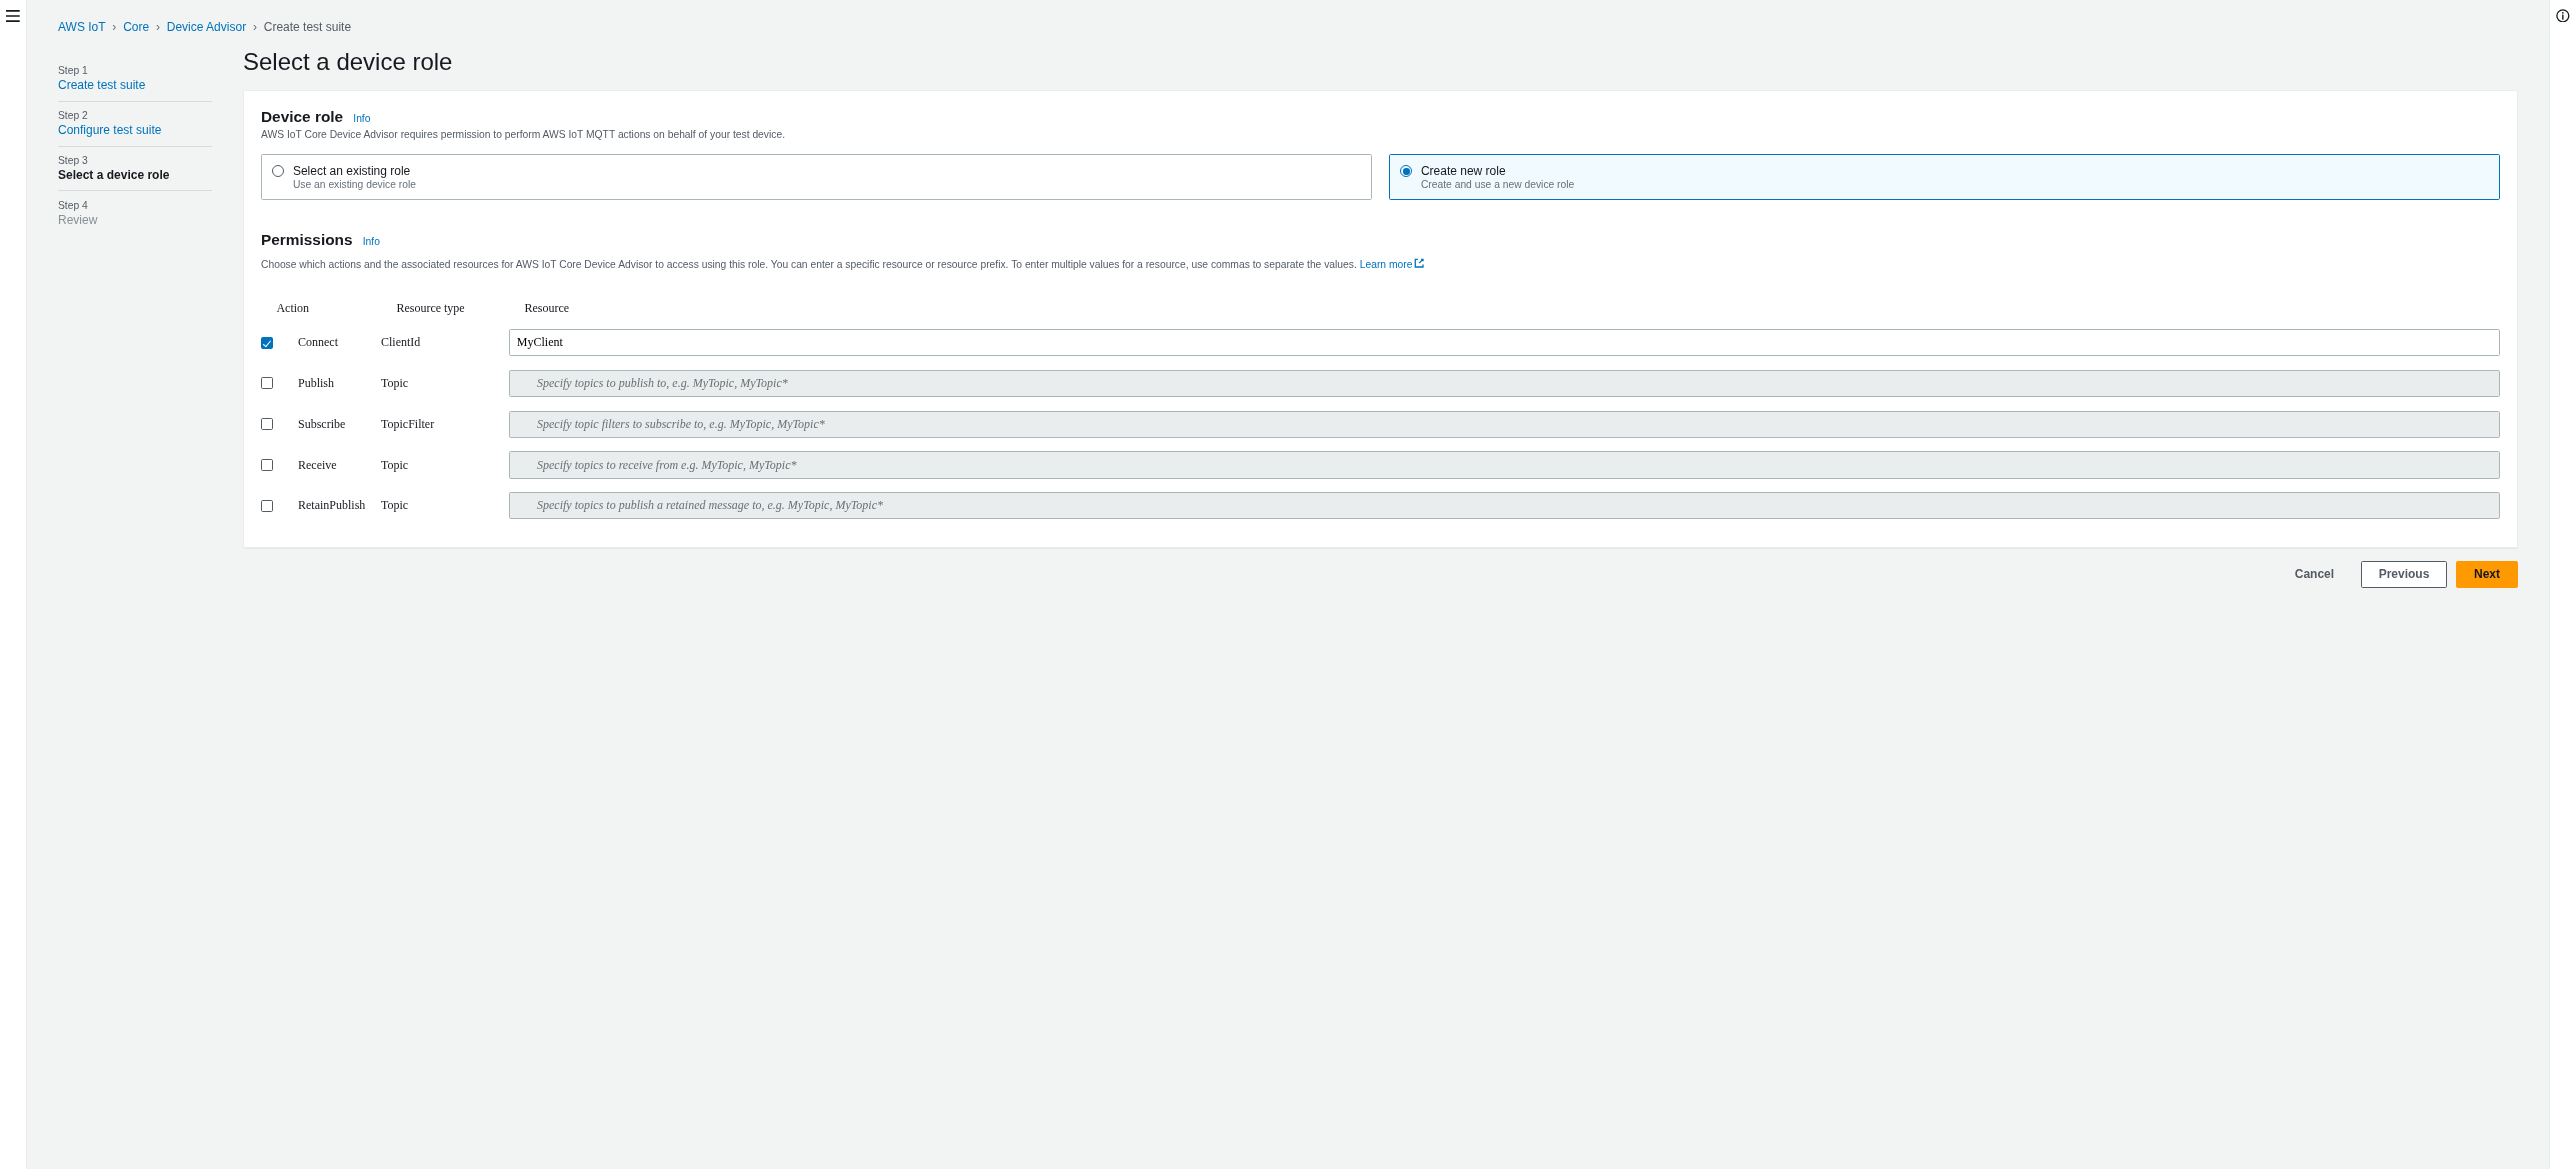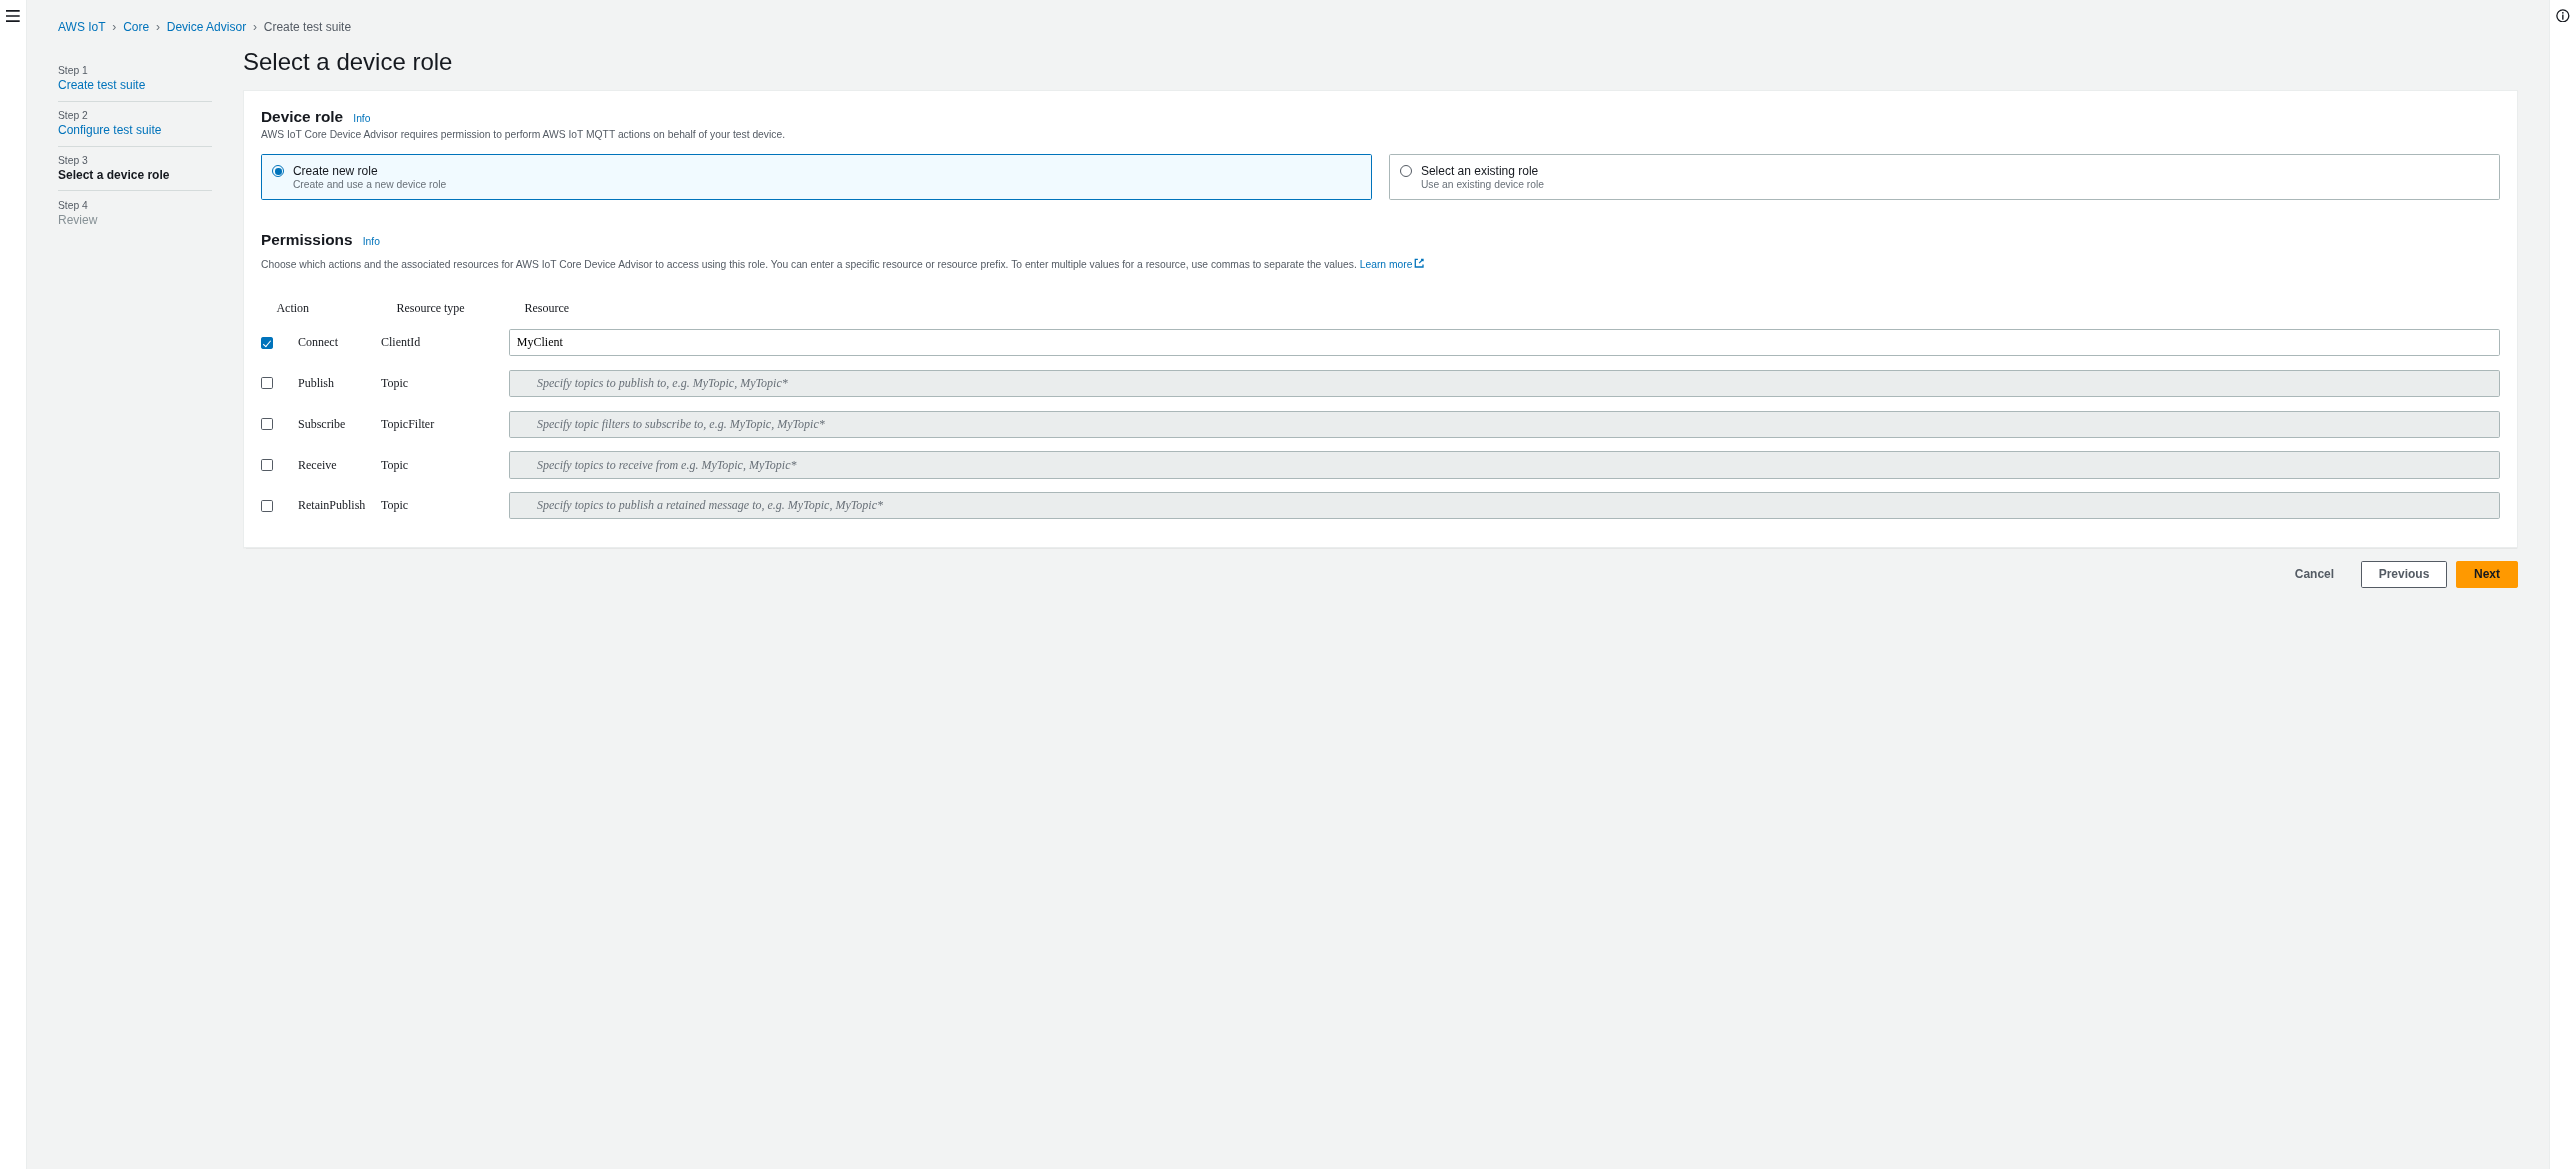--- a/index.html
+++ b/index.html
@@ -119,32 +119,32 @@
 
           <div class="panel">
             <div class="panel-inner">
 
               <div>
                 <h2>Device role</h2>
                 <a href="#" class="info-link">Info</a>
                 <p class="desc">AWS IoT Core Device Advisor requires permission to perform AWS IoT MQTT actions on behalf of your test device.</p>
 
                 <div class="tiles">
+                  <label class="tile">
+                    <span class="radio"></span>
+                    <span>
+                      <div class="tile-title">Select an existing role</div>
+                      <div class="tile-desc">Use an existing device role</div>
+                    </span>
+                  </label>
                   <label class="tile selected">
                     <span class="radio"></span>
                     <span>
                       <div class="tile-title">Create new role</div>
                       <div class="tile-desc">Create and use a new device role</div>
-                    </span>
-                  </label>
-                  <label class="tile">
-                    <span class="radio"></span>
-                    <span>
-                      <div class="tile-title">Select an existing role</div>
-                      <div class="tile-desc">Use an existing device role</div>
                     </span>
                   </label>
                 </div>
 
               </div>
 
               <div class="section-gap"></div>
 
               <div class="perm-header">
                 <h2>Permissions</h2>

